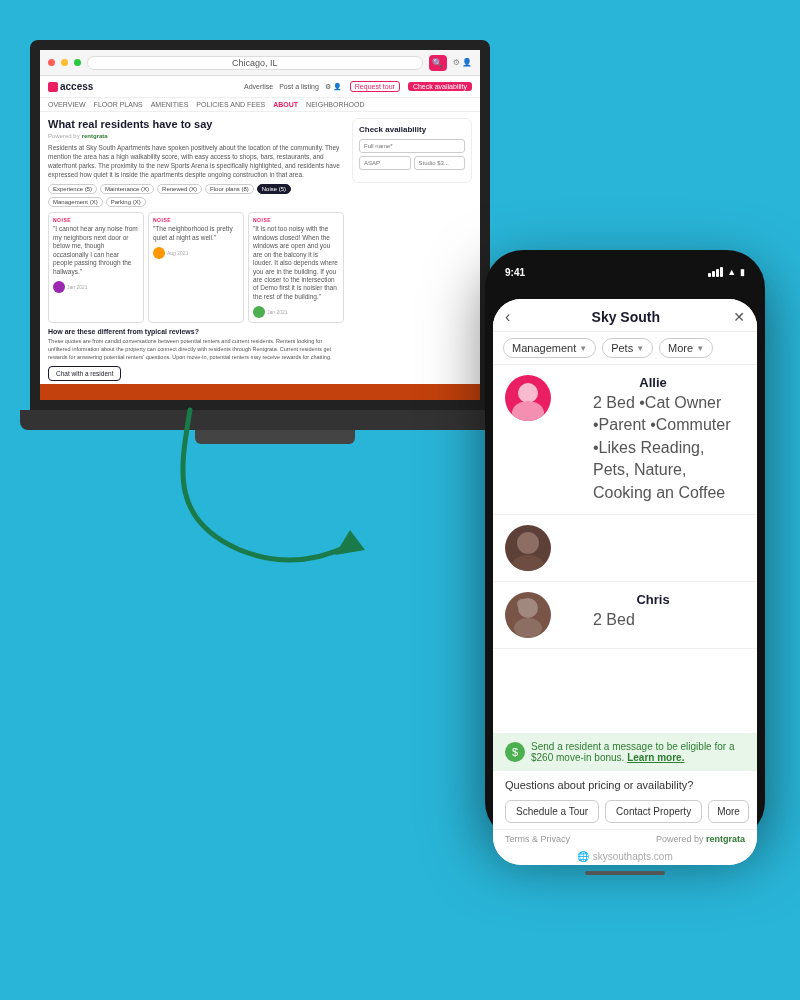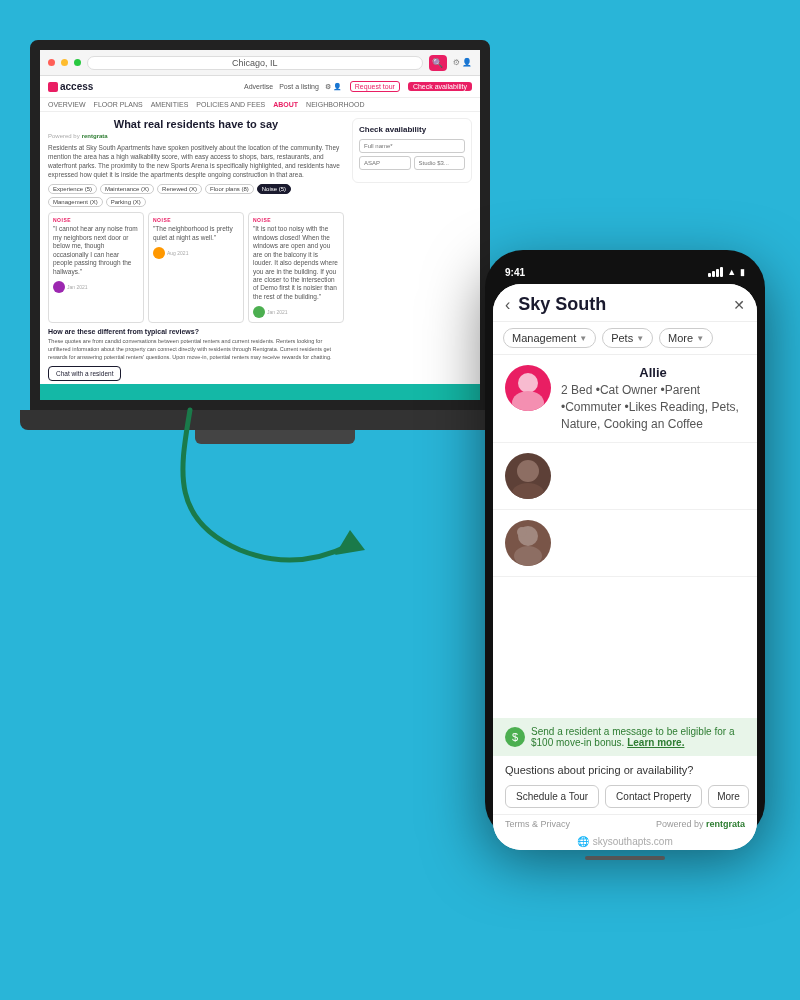--- a/index.html
+++ b/index.html
@@ -16,21 +16,21 @@
     .laptop-wrapper {
       position: absolute;
       top: 40px;
       left: 30px;
       width: 490px;
       height: 420px;
     }
     .laptop-screen {
       width: 460px;
       height: 370px;
-      background: #14b8a6;
+      background: #c2410c;
       border-radius: 8px 8px 0 0;
       border: 10px solid #222;
       overflow: hidden;
       position: relative;
     }
     .laptop-base {
       width: 480px;
       height: 20px;
       background: #333;
       border-radius: 0 0 8px 8px;
@@ -150,21 +150,20 @@
     .content-left {
       flex: 1;
       font-size: 7px;
       color: #333;
     }
     .content-left h2 {
       font-size: 11px;
       font-weight: 700;
       color: #1a1a2e;
       margin-bottom: 3px;
-      text-align: center;
     }
     .powered-by {
       font-size: 6px;
       color: #aaa;
       margin-bottom: 4px;
       display: flex;
       align-items: center;
       gap: 2px;
     }
     .rentgrata-badge {
@@ -305,21 +304,21 @@
       padding: 12px 8px;
       position: relative;
       box-shadow: 0 20px 60px rgba(0,0,0,0.5);
     }
     .phone-notch-area {
       display: flex;
       justify-content: space-between;
       align-items: center;
       padding: 0 12px;
       height: 20px;
-      margin-bottom: 2px;
+      margin-bottom: 17px;
     }
     .phone-time {
       font-size: 10px;
       font-weight: 600;
       color: #fff;
     }
     .phone-icons {
       display: flex;
       gap: 4px;
       align-items: center;
@@ -344,21 +343,22 @@
       background: #fff;
     }
     .phone-back-btn {
       color: #555;
       font-size: 16px;
       margin-right: 8px;
       line-height: 1;
     }
     .phone-title {
       flex: 1;
-      font-size: 18px;
+      text-align: center;
+      font-size: 14px;
       font-weight: 600;
       color: #1a1a2e;
     }
     .phone-close-btn {
       color: #555;
       font-size: 14px;
       line-height: 1;
     }
 
     
@@ -410,23 +410,24 @@
     }
     .resident-info { flex: 1; }
     .resident-name {
       font-size: 13px;
       font-weight: 600;
       color: #1a1a2e;
       margin-bottom: 2px;
       text-align: center;
     }
     .resident-tags {
-      font-size: 12px;
+      font-size: 16px;
       color: #555;
       line-height: 1.4;
+      margin-left: 32px;
     }
 
     
     .bonus-banner {
       background: #e8f5e9;
       padding: 8px 12px;
       display: flex;
       align-items: center;
       gap: 6px;
       font-size: 10px;
@@ -677,28 +678,32 @@
         </div>
 
         <div class="resident-item">
           <div class="resident-avatar" style="background:#795548;">
             <svg width="46" height="46" viewBox="0 0 46 46">
                 <circle cx="23" cy="16" r="10" fill="#a1887f"></circle>
                 <ellipse cx="23" cy="36" rx="14" ry="10" fill="#8d6e63"></ellipse>
                 <circle cx="17" cy="12" r="5" fill="#a1887f"></circle>
               </svg>
           </div>
+          <div class="resident-info">
+            <div class="resident-name">Chris</div>
+            <div class="resident-tags">2 Bed</div>
+          </div>
         </div>
 
       </div>
 
       <div class="bonus-banner">
         <div class="bonus-icon">$</div>
         <div class="bonus-text">
-          <span>Send a resident a message to be eligible for a $100 move-in bonus.</span>
+          <span>Send a resident a message to be eligible for a $260 move-in bonus.</span>
           <a href="#">Learn more.</a>
         </div>
       </div>
 
       <div class="questions-section">Questions about pricing or availability?</div>
 
       <div class="action-buttons">
         <button class="action-btn">Schedule a Tour</button>
         <button class="action-btn">Contact Property</button>
         <button class="action-btn more">More</button>

